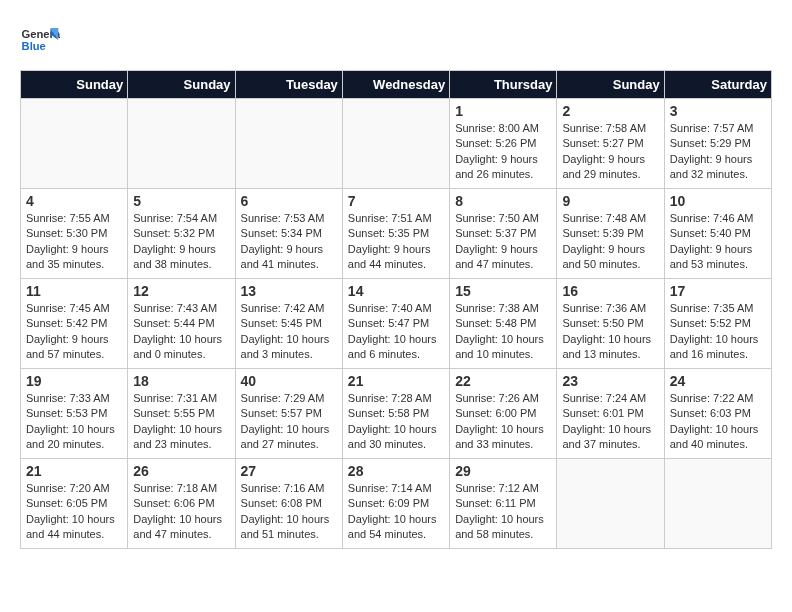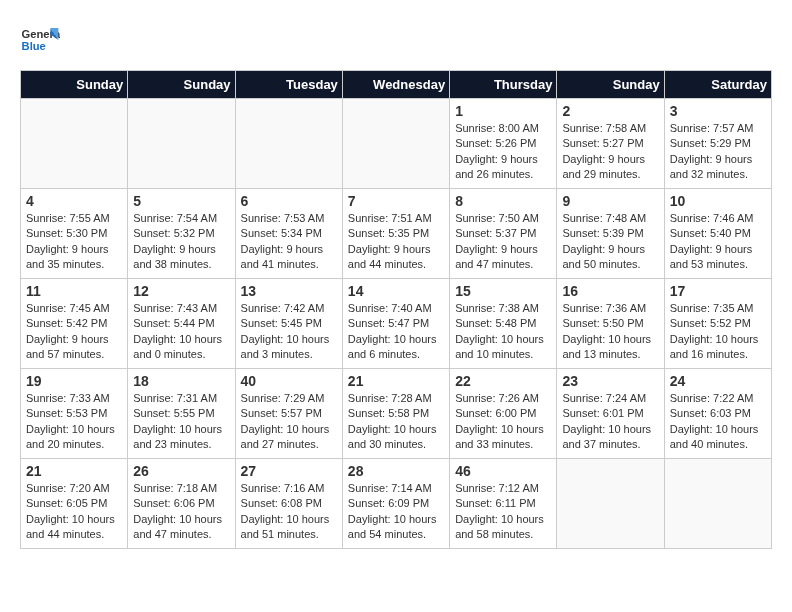--- a/index.html
+++ b/index.html
@@ -215,20 +215,20 @@
         </td>
         <td>
           <span class="day-number">27</span>
           <div class="day-info">Sunrise: 7:16 AM<br>Sunset: 6:08 PM<br>Daylight: 10 hours<br>and 51 minutes.</div>
         </td>
         <td>
           <span class="day-number">28</span>
           <div class="day-info">Sunrise: 7:14 AM<br>Sunset: 6:09 PM<br>Daylight: 10 hours<br>and 54 minutes.</div>
         </td>
         <td>
-          <span class="day-number">46</span>
+          <span class="day-number">29</span>
           <div class="day-info">Sunrise: 7:12 AM<br>Sunset: 6:11 PM<br>Daylight: 10 hours<br>and 58 minutes.</div>
         </td>
         <td class="empty"></td>
         <td class="empty"></td>
       </tr>
     </tbody>
 </table>
 
 </body></html>

